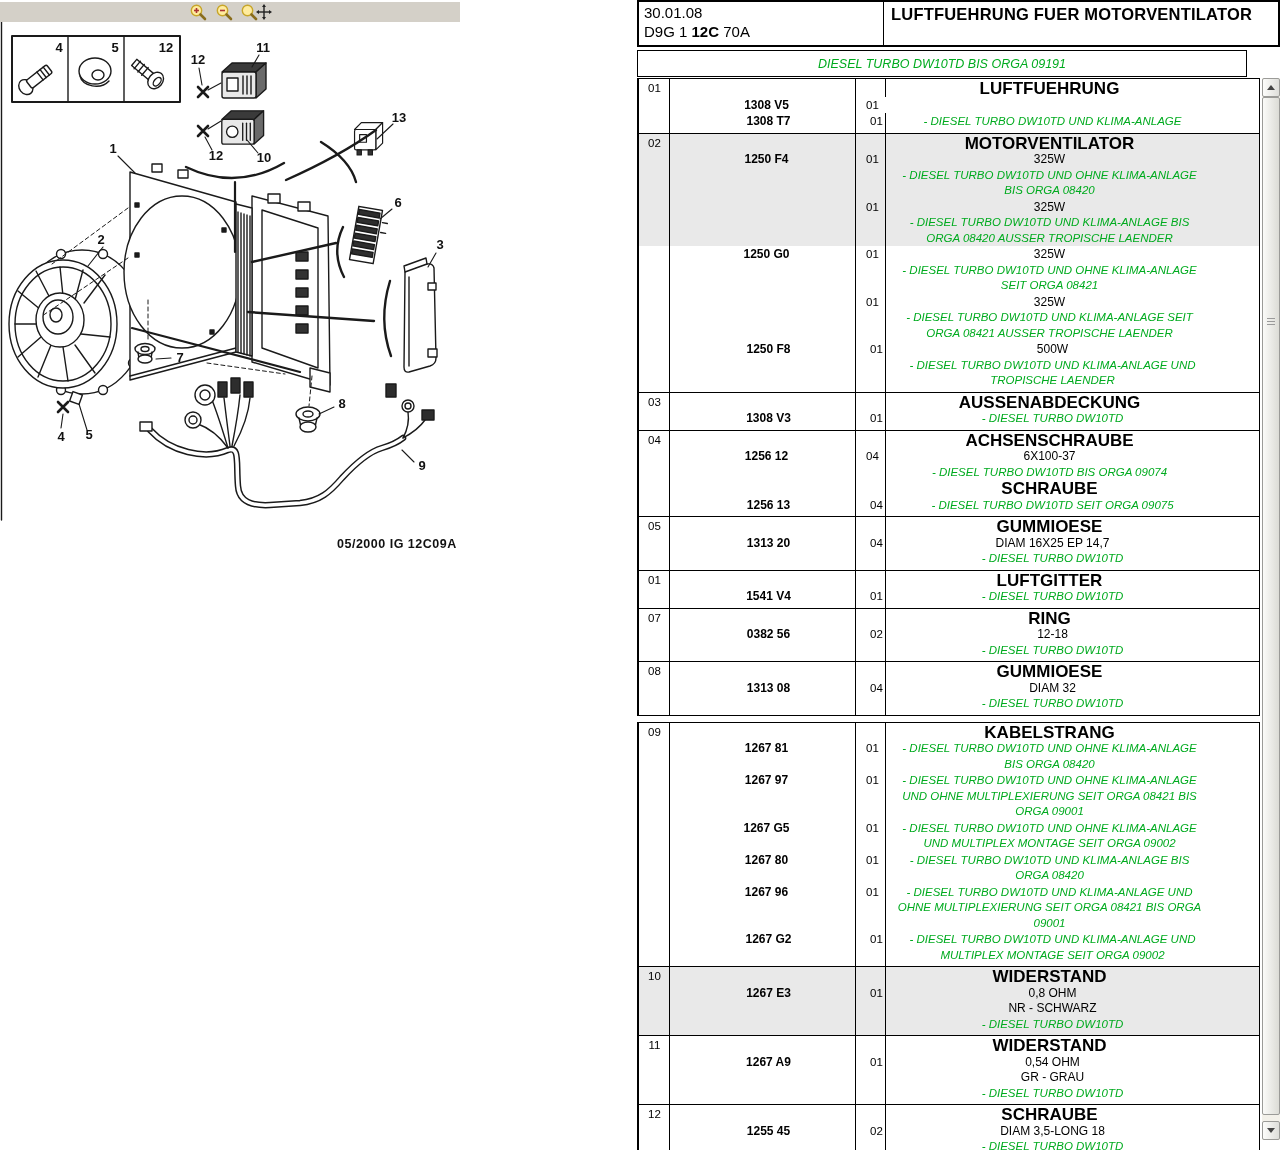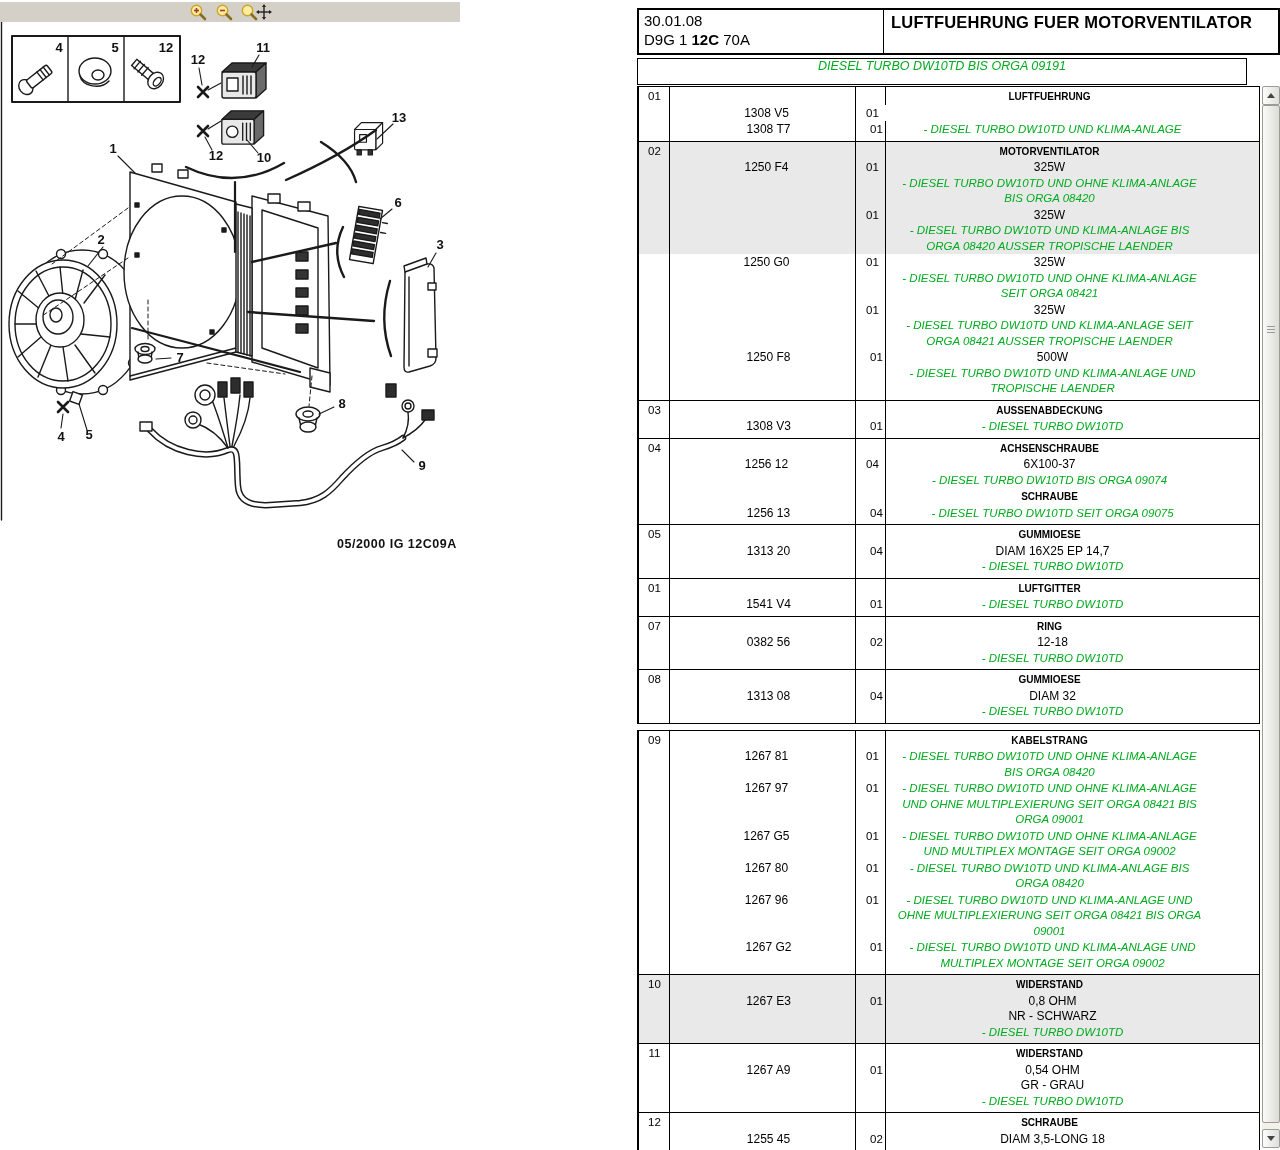--- a/index.html
+++ b/index.html
@@ -10,43 +10,43 @@
   .left-panel{position:absolute;left:0;top:0;width:637px;height:1150px;background:#fff;}
   .toolbar{position:absolute;left:0;top:2px;width:460px;height:20px;background:#d4d0c8;
            display:flex;align-items:center;}
   .toolbar button{background:none;border:none;padding:0;margin:0 6px 0 0;width:20px;height:18px;cursor:pointer;}
   .toolbar button:first-child{margin-left:188px;}
   .toolbar button.wide{width:32px;}
   #diagram{position:absolute;left:0;top:0;}
   .co{font-size:13px;font-weight:600;fill:#111;text-anchor:middle;font-family:"Liberation Sans",sans-serif;}
   .cap{font-size:12.5px;font-weight:bold;fill:#111;font-family:"Liberation Sans",sans-serif;letter-spacing:.5px;}
   
-  .right-panel{position:absolute;left:637px;top:8px;width:643px;height:964px;}
+  .right-panel{position:absolute;left:637px;top:0;width:643px;height:964px;}
   .hdr{position:absolute;left:0;top:0;width:643px;height:47px;border:2px solid #000;
        box-sizing:border-box;display:flex;background:#fff;}
   .hdr-left{width:245px;border-right:1px solid #000;padding:2px 0 0 5px;box-sizing:border-box;}
   .hdr-date{font-size:15px;}
   .hdr-code{font-size:15px;margin-top:2px;}
   .hdr-code b{font-weight:bold;}
   .hdr-title{flex:1;padding:3px 0 0 7px;font-weight:bold;font-size:16.5px;letter-spacing:.2px;}
   .banner{position:absolute;left:0;top:50px;width:610px;height:27px;border:1px solid #000;
-          box-sizing:border-box;display:flex;align-items:flex-start;justify-content:center;
+          box-sizing:border-box;display:flex;align-items:center;justify-content:center;
           color:var(--green);font-style:italic;font-size:12.5px;background:#fff;}
   .tables{position:absolute;left:0;top:78px;width:623px;}
   .section{border:1.5px solid #000;border-left:2px solid #000;box-sizing:border-box;background:#fff;}
   .section + .section{margin-top:6px;}
   .item{border-top:1px solid #000;}
   .section .item:first-child{border-top:none;}
   .line{display:grid;grid-template-columns:30px 186px 30px 1fr;line-height:15.5px;text-align:center;}
   .line > div{min-height:15.5px;box-sizing:border-box;}
   .c1{padding:1px 2px 0 3px;font-size:11.5px;}
-  .c2{border-left:1px solid #000;padding:1px 0 0 8px;font-weight:normal;font-size:12px;}
+  .c2{border-left:1px solid #000;padding:1px 0 0 8px;font-weight:bold;font-size:12px;}
   .c3{border-left:1px solid #000;padding:1px 0 0 4px;font-size:11.5px;}
   .c4{border-left:1px solid #000;padding:1px 52px 0 6px;font-size:12px;}
-  .c4 .b{font-weight:bold;font-size:10px;}
+  .c4 .b{font-weight:bold;font-size:17px;}
   .c4 .g{color:var(--green);font-style:italic;font-size:11.5px;}
   .line.shaded > div{background:var(--shade);}
   .item .line:first-child > div{padding-top:2px;}
   .item .line:last-child > div{padding-bottom:3px;padding-left:12px;}
   
   .sb{position:absolute;left:625px;top:78px;width:18px;height:1062px;background:#f3f1ea;}
   .sb-btn{position:absolute;left:0;width:18px;height:19px;box-sizing:border-box;
           background:linear-gradient(90deg,#fdfdfb,#dededa);border:1px solid #9b9b98;border-radius:2px;
           display:flex;align-items:center;justify-content:center;cursor:pointer;}
   .sb-up{top:0;} .sb-down{bottom:0;}

